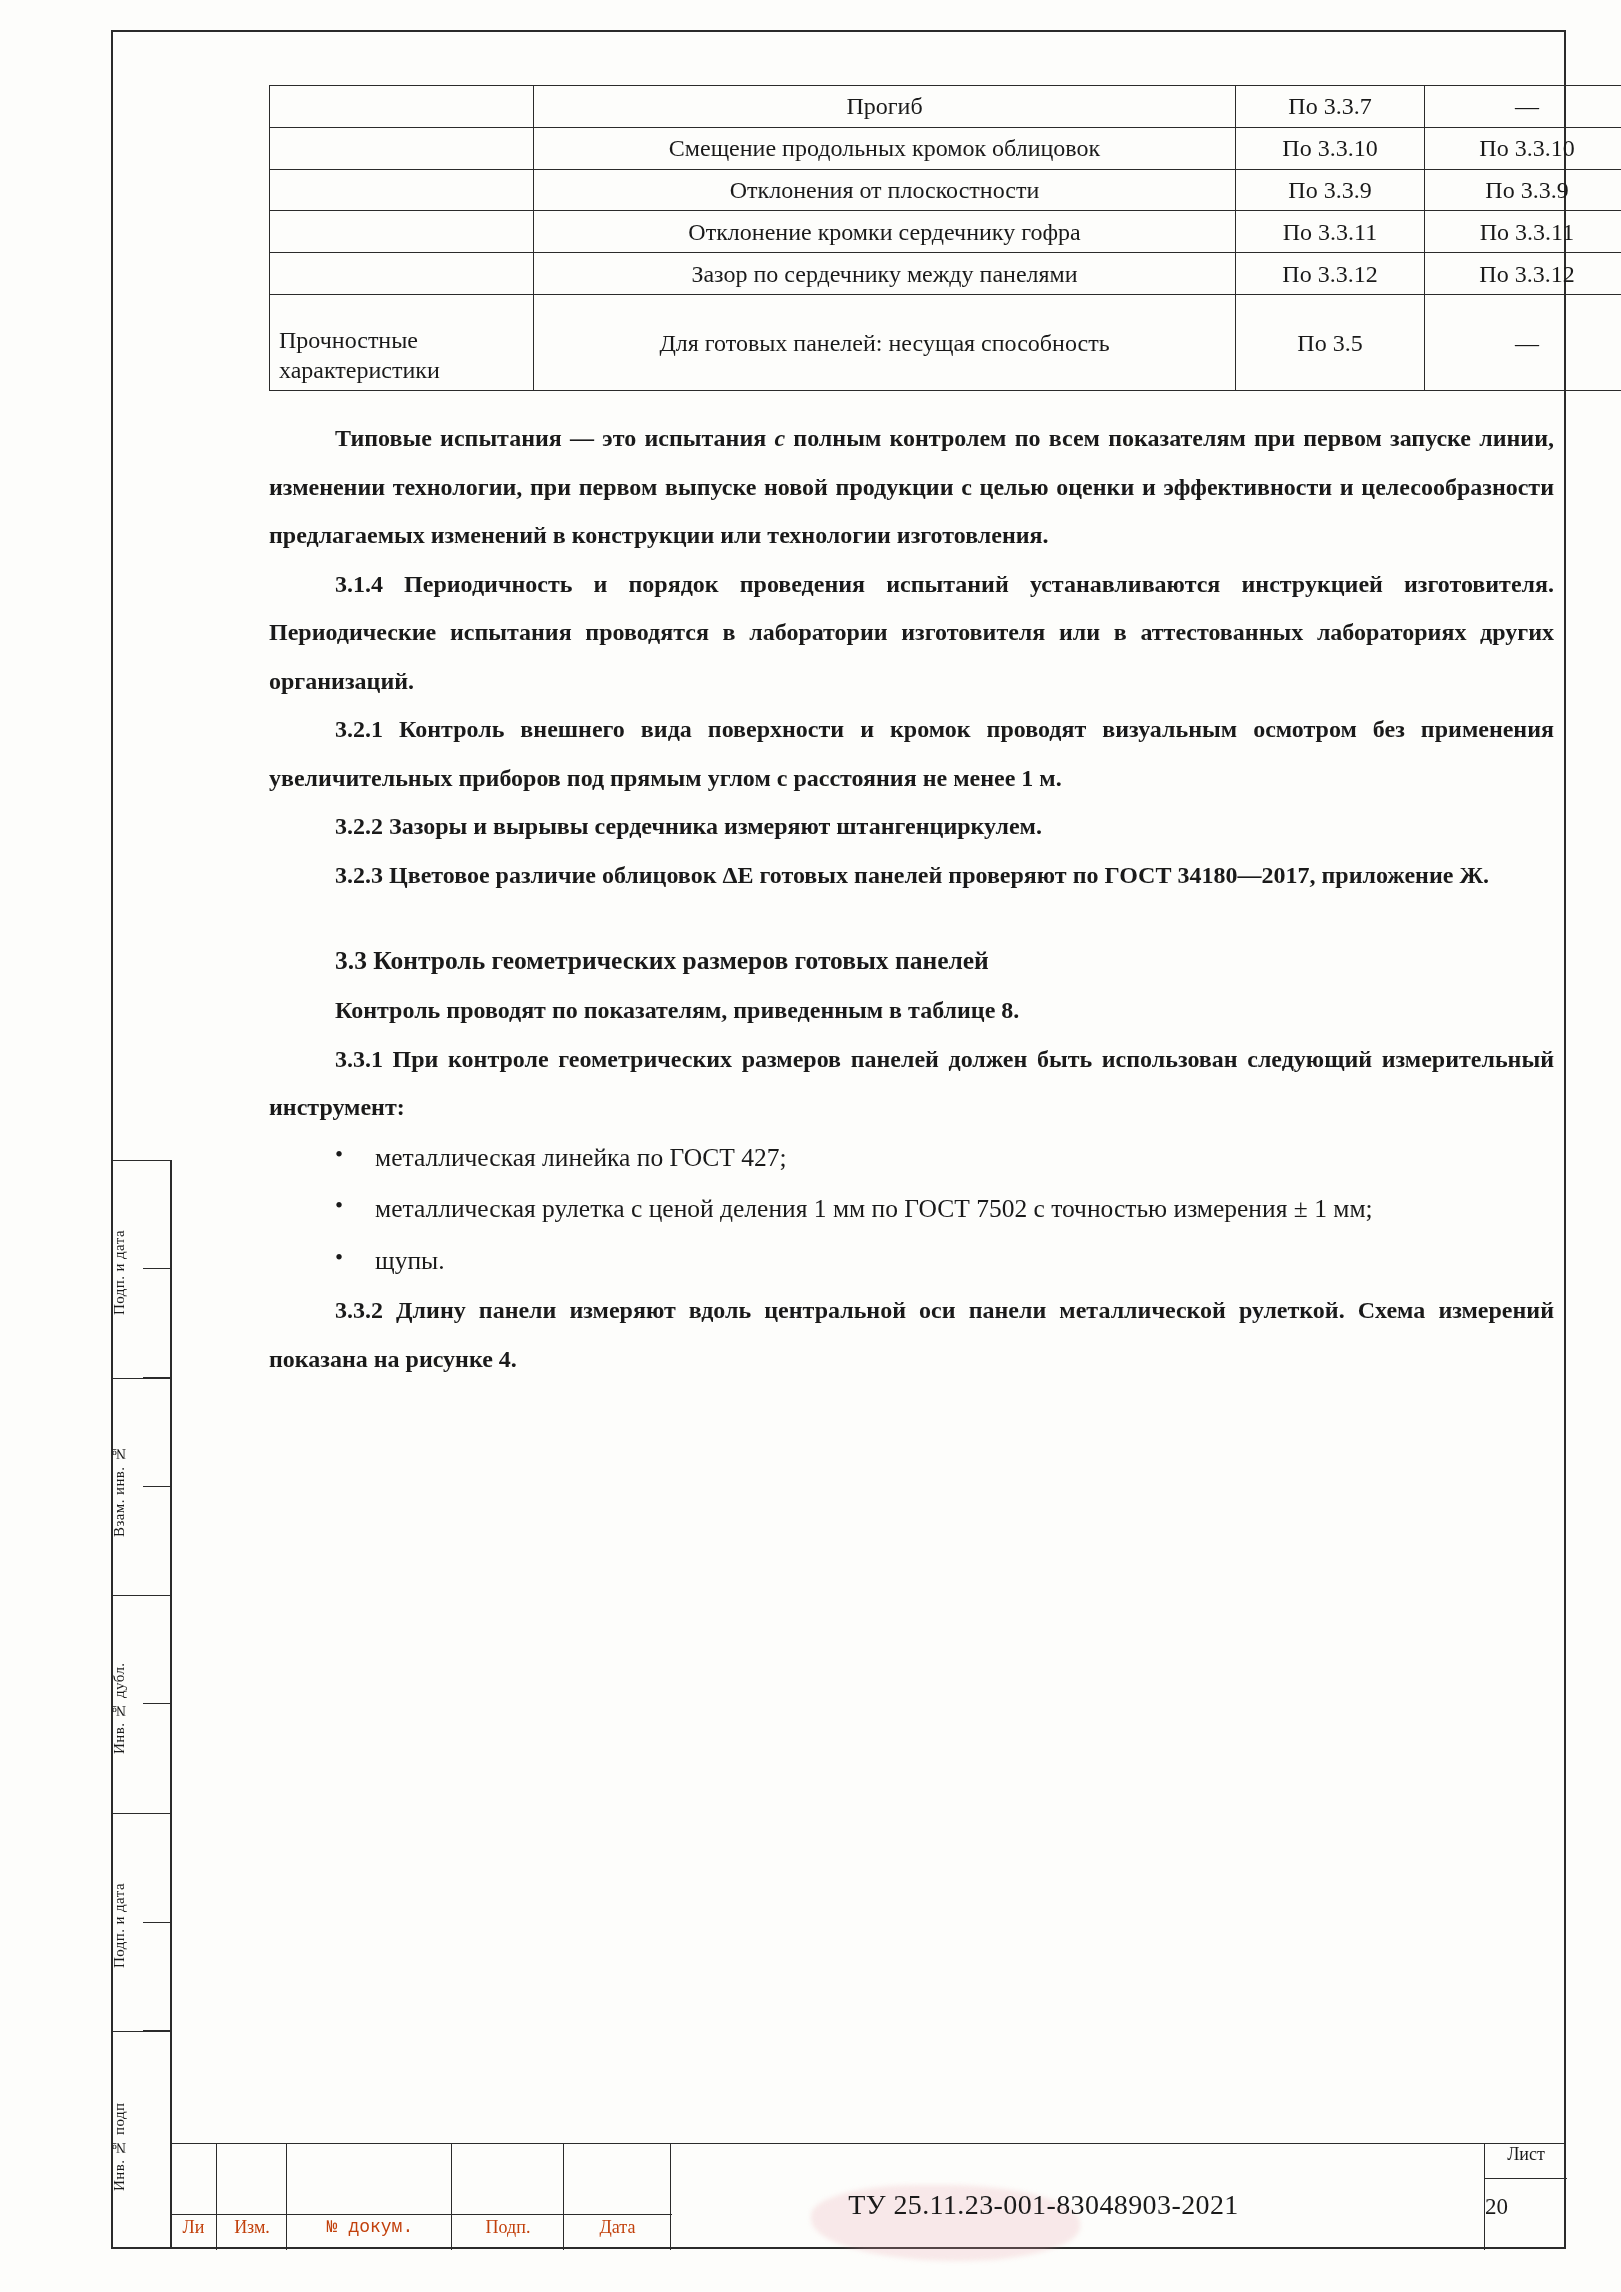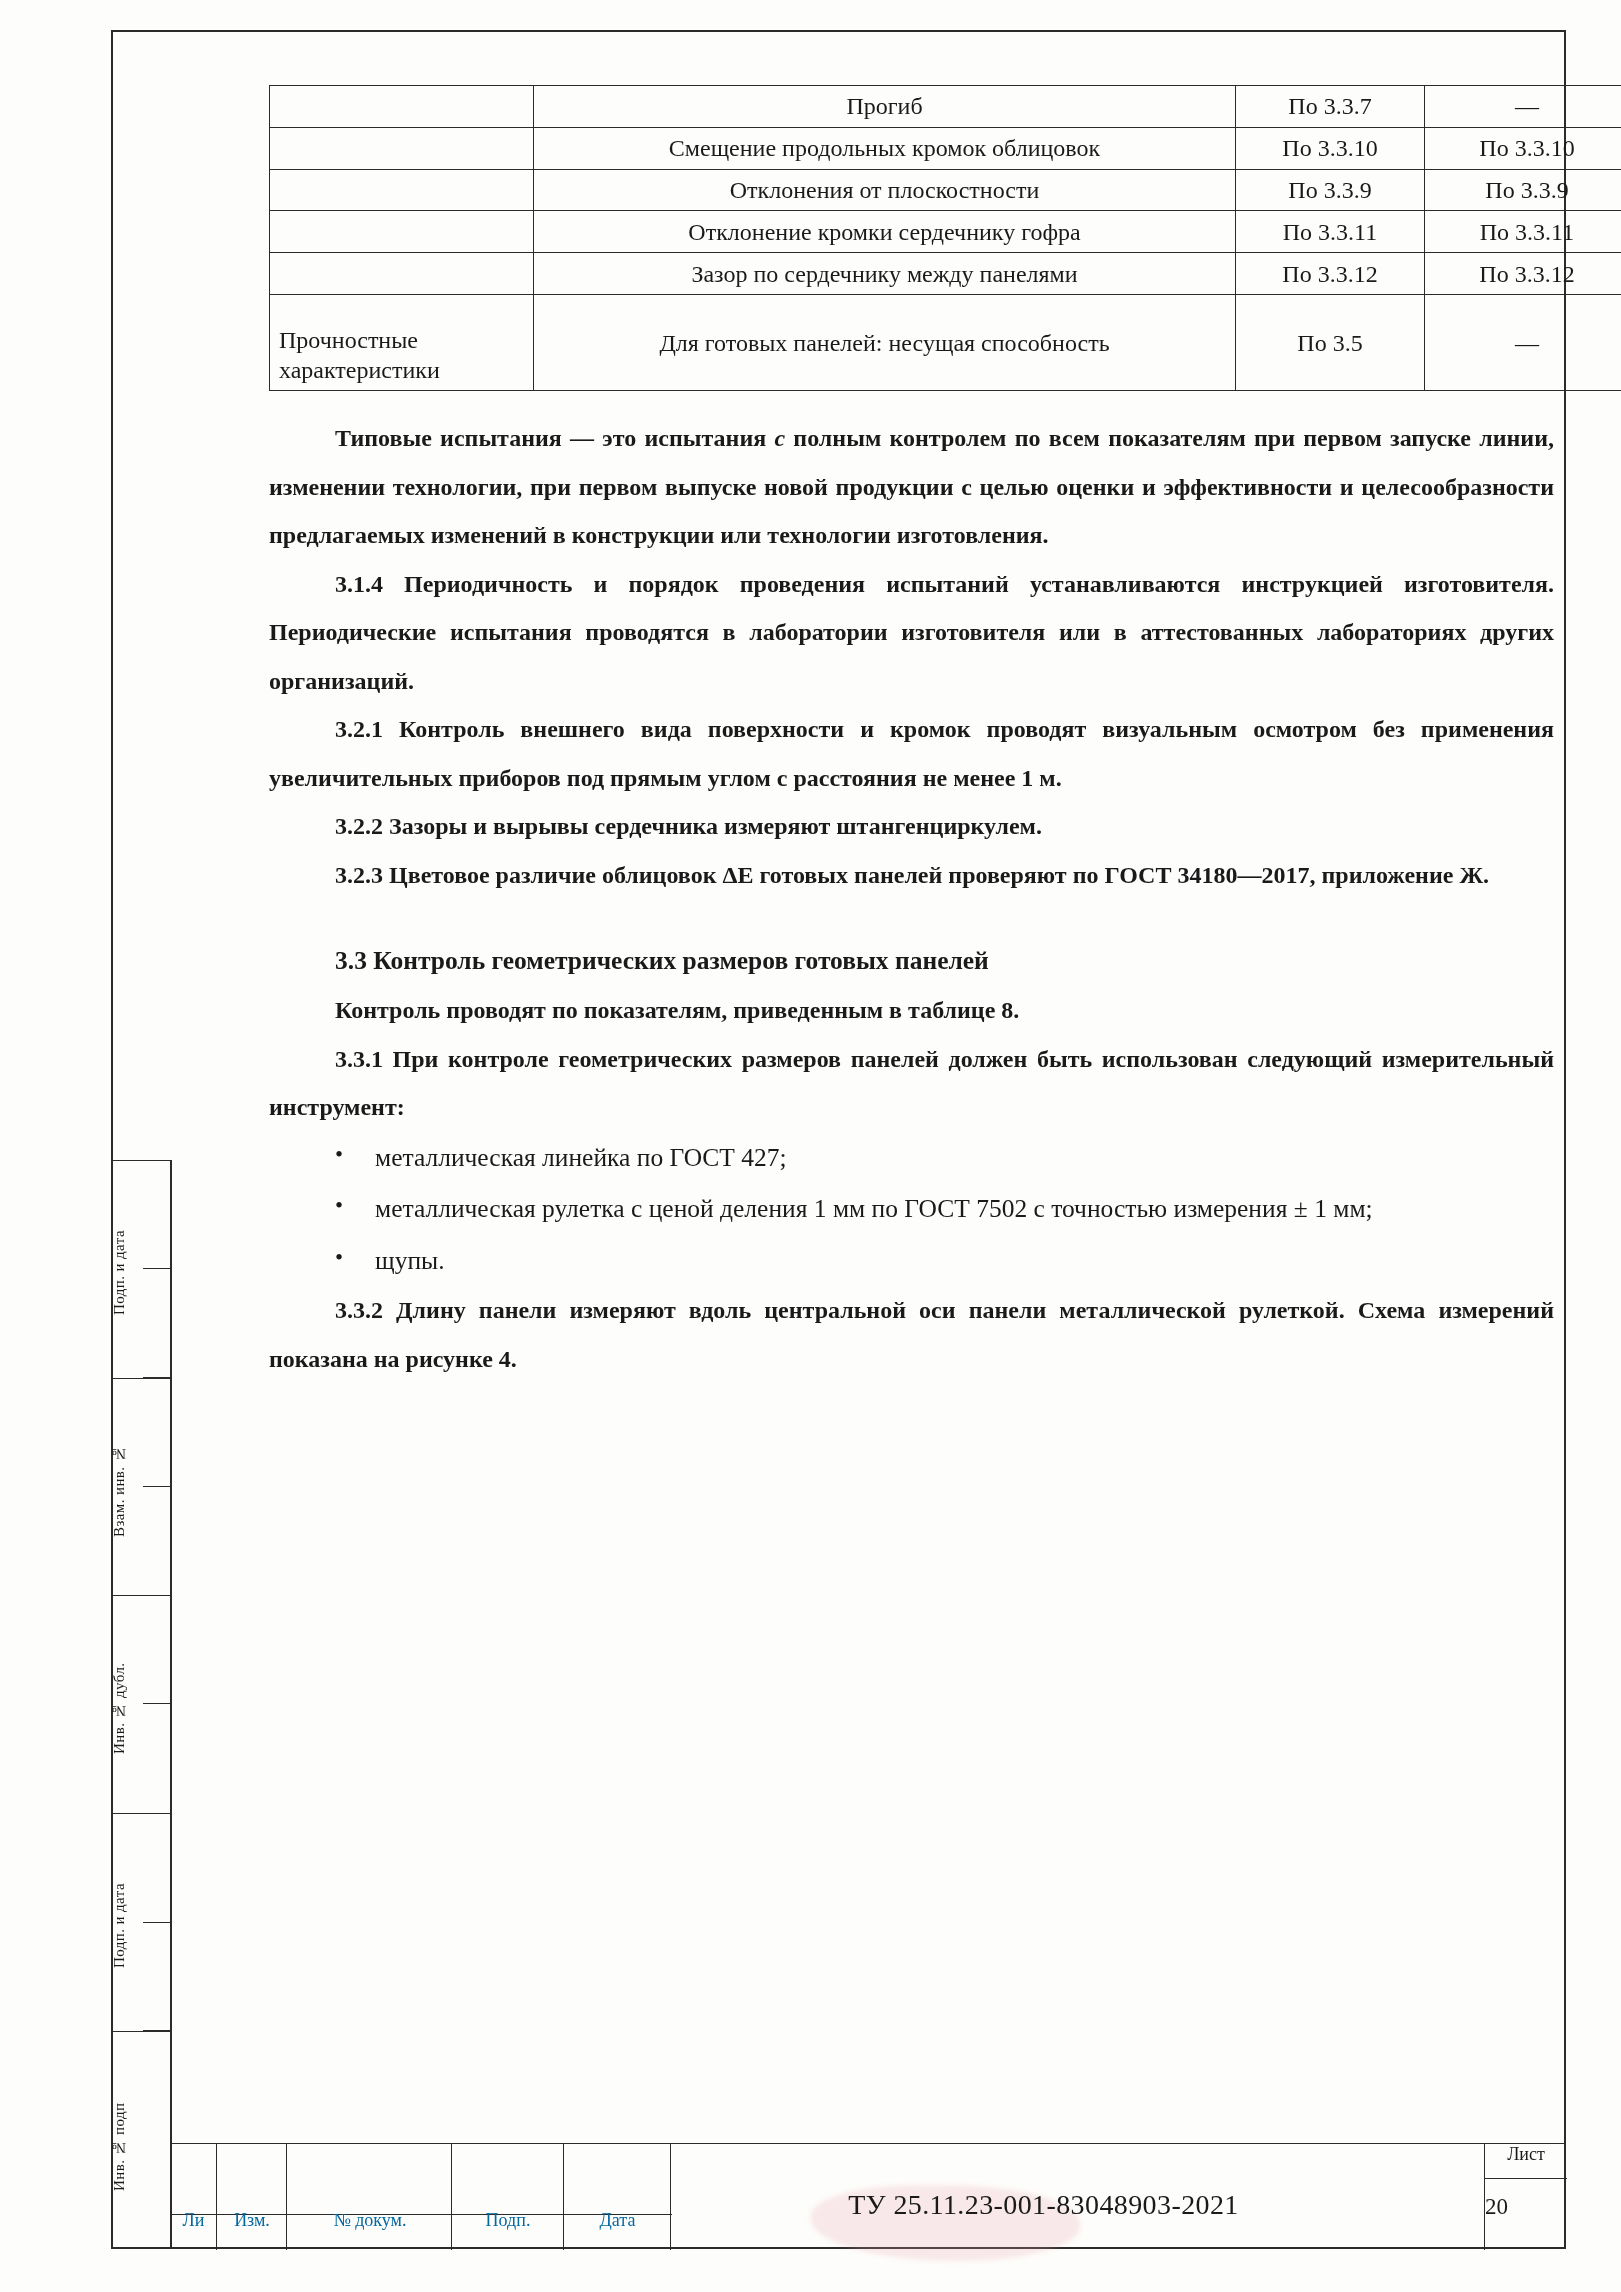--- a/index.html
+++ b/index.html
@@ -166,24 +166,24 @@
   }
   .stamp-rowline {
     position: absolute;
     left: 0;
     top: 70px;
     width: 502px;
     border-top: 1.8px solid #2b2b2b;
   }
   .stamp-hdr {
     position: absolute;
-    top: 66px;
+    top: 73px;
     font-size: 18px;
     text-align: center;
-    color: #0369a1;
+    color: #c2410c;
   }
   .doc-code {
     position: absolute;
     left: 502px;
     top: 25px;
     width: 743px;
     text-align: center;
     font-size: 28px;
     letter-spacing: 0.4px;
     margin-top: 20px;
@@ -345,21 +345,21 @@
     <div class="stamp-grid">
       <div class="stamp-col" style="left:0px;   width:47px;"></div>
       <div class="stamp-col" style="left:47px;  width:70px;"></div>
       <div class="stamp-col" style="left:116px; width:166px;"></div>
       <div class="stamp-col" style="left:282px; width:112px;"></div>
       <div class="stamp-col" style="left:394px; width:107px;"></div>
       <div class="stamp-rowline"></div>
 
       <div class="stamp-hdr" style="left:0px;   width:47px;">Ли</div>
       <div class="stamp-hdr" style="left:47px;  width:70px;">Изм.</div>
-      <div class="stamp-hdr" style="left:116px; width:168px;">№ докум.</div>
+      <div class="stamp-hdr" style="left:116px; width:168px;font-family:Liberation Mono, monospace;">№ докум.</div>
       <div class="stamp-hdr" style="left:282px; width:112px;">Подп.</div>
       <div class="stamp-hdr" style="left:394px; width:107px;">Дата</div>
     </div>
 
     <div class="doc-code">ТУ 25.11.23-001-83048903-2021</div>
 
     <div class="sheet-box">
       <div class="sheet-label">Лист</div>
       <div class="sheet-line"></div>
       <div class="sheet-num">20</div>

